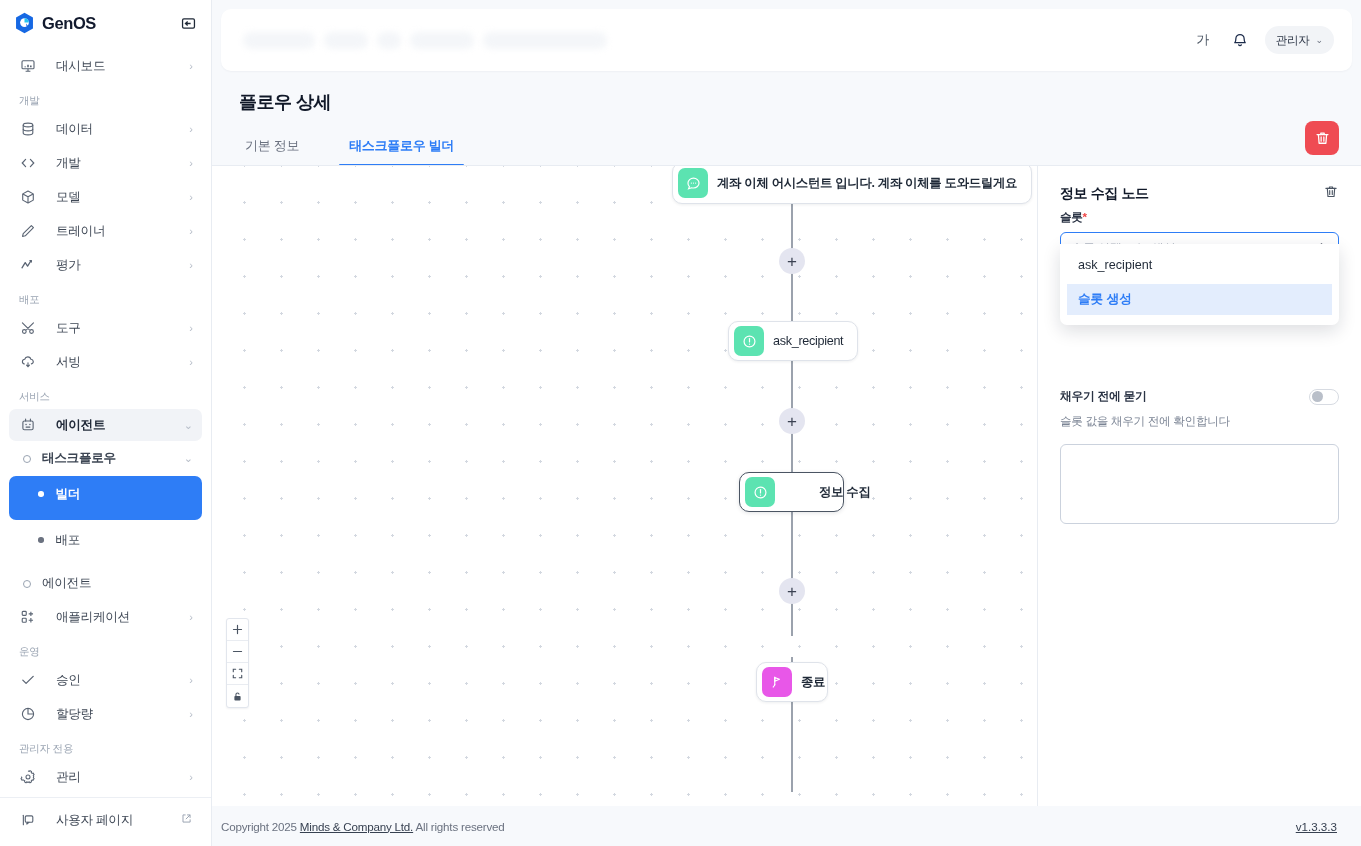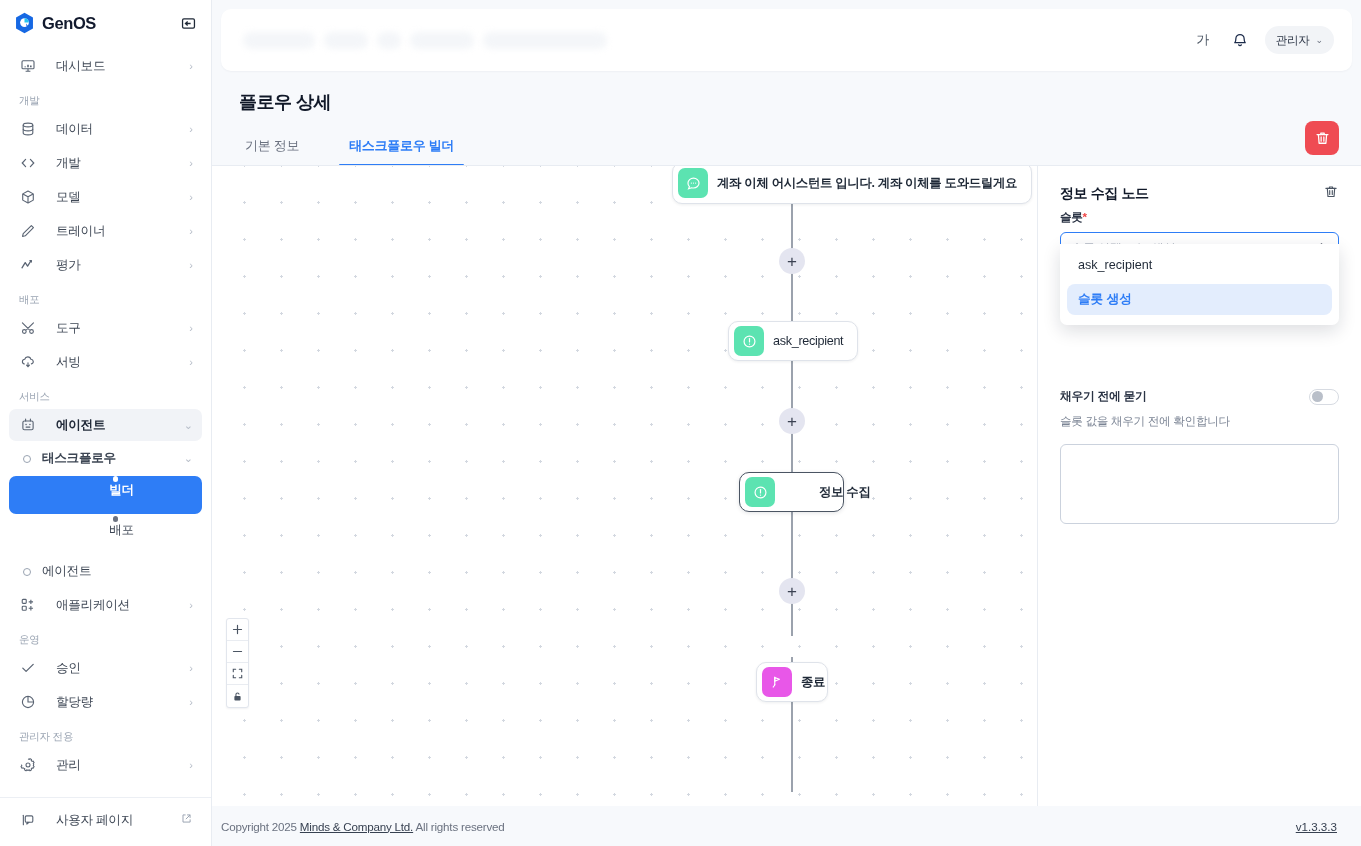--- a/index.html
+++ b/index.html
@@ -57,24 +57,23 @@
   }
   .sb-sub .dotring {
     width: 8px; height: 8px; border: 1.4px solid #9aa4b2; border-radius: 50%;
     flex: 0 0 8px;
   }
   .sb-sub .lbl { font-size: 12.6px; margin-left: 11px; flex: 1; font-weight: 700; letter-spacing:-0.3px; }
   .sb-sub.plain .lbl { font-weight: 400; }
   .sb-sub .chev { color: #b6bdc8; font-size: 11px; }
 
   .sb-leaf {
-    display: flex; align-items: center; height: 38px;
+    display: flex; align-items: center; height: 44px;
     border-radius: 7px; padding: 0 9px 8px 29px; cursor: pointer; margin-bottom: 2px;
     color: #3d4654;
-    flex-direction: column;
   }
   .sb-leaf .dot { width: 5.5px; height: 5.5px; border-radius: 50%; background: #6b7280; flex:0 0 5.5px;}
   .sb-leaf .lbl { font-size: 12.6px; margin-left: 12px; letter-spacing:-0.3px;}
   .sb-leaf.sel { background: #2e7df6; }
   .sb-leaf.sel .dot { background: #ffffff; }
   .sb-leaf.sel .lbl { color: #ffffff; font-weight: 700; }
 
   .sb-bottom {
     border-top: 1px solid #eceff4; padding: 6px 9px 8px 9px;
   }
@@ -187,21 +186,21 @@
 
   .dropdown {
     position: absolute; left: 0; right: 0; top: 34px;
     background: #fff; border-radius: 0 0 7px 7px;
     box-shadow: 0 6px 18px rgba(16,24,40,.14); padding: 5px 0 6px 0; z-index: 5;
   }
   .dd-item {
     height: 31px; display: flex; align-items: center; padding: 0 18px;
     font-size: 12.6px; color: #1f2937; cursor: pointer;
   }
-  .dd-item.highlight { background: #e3edfd; color: #2e7df6; font-weight: 700; margin: 4px 7px; border-radius: 8px; padding: 6px 11px; }
+  .dd-item.highlight { background: #e3edfd; color: #2e7df6; font-weight: 700; margin: 4px 7px; border-radius: 0; padding: 6px 11px; }
 
   .row-toggle { display: flex; align-items: center; justify-content: space-between; margin-top: 9px; }
   .row-toggle .tl { font-size: 11.8px; font-weight: 700; color: #2b3445; letter-spacing:-0.3px;}
   .help { font-size: 11.6px; color: #7b8494; margin-top: 9px; letter-spacing:-0.3px;}
   .toggle { width: 30px; height: 16px; border-radius: 9px; position: relative; cursor: pointer; }
   .toggle.off { background: #fff; border: 1.4px solid #d7dbe2; }
   .toggle.off::after { content:""; position:absolute; width: 11px; height: 11px; border-radius:50%; background:#b9bfc9; left: 2px; top: 1.2px; }
   .toggle.on { background: #2e7df6; }
   .toggle.on::after { content:""; position:absolute; width: 12px; height: 12px; border-radius:50%; background:#fff; right: 2px; top: 2px; }
 

